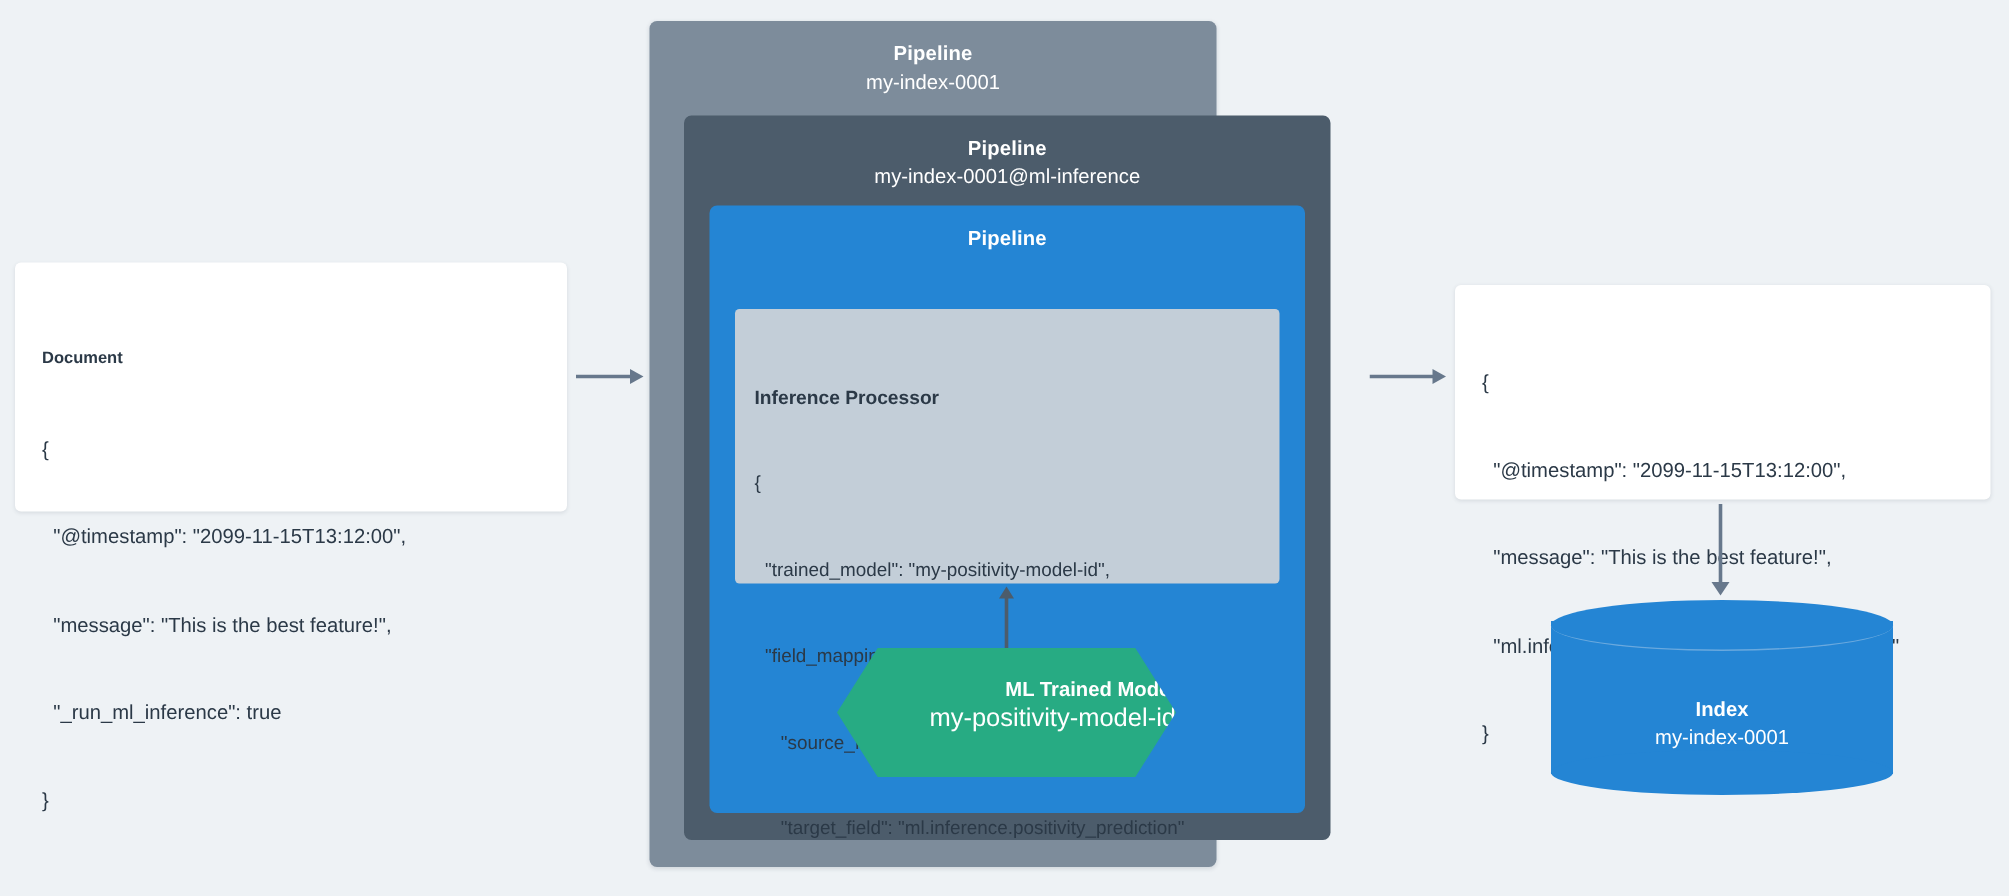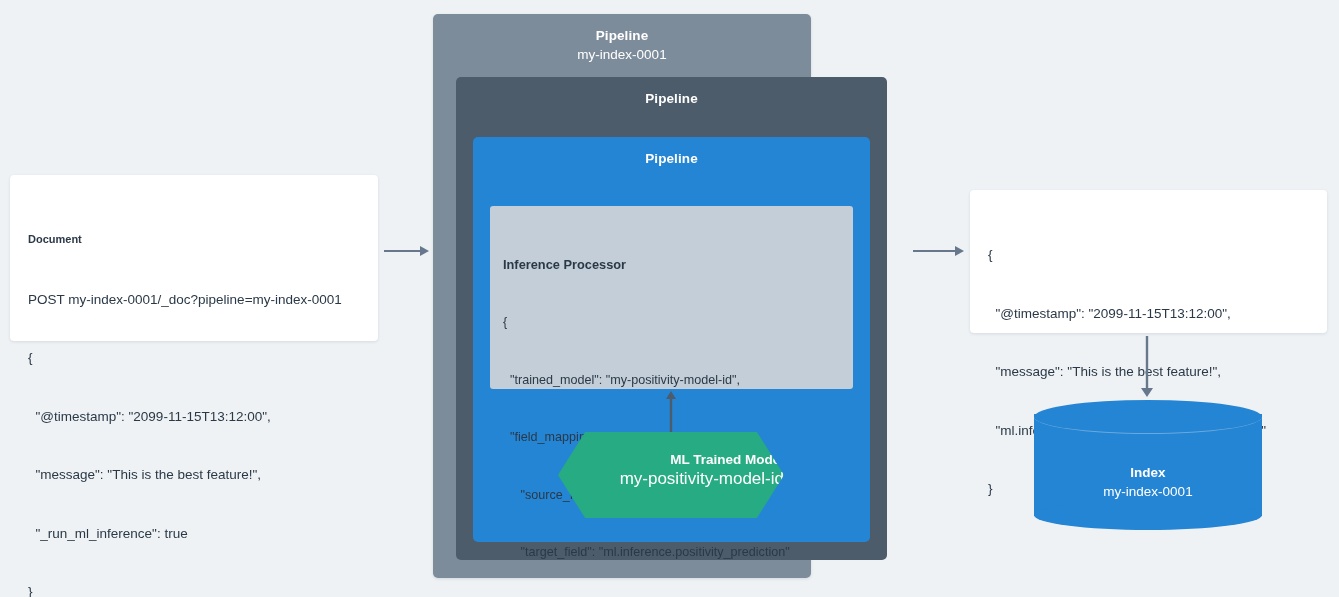--- a/index.html
+++ b/index.html
@@ -116,21 +116,20 @@
   #arrow-enriched-to-index { left: 1139px; top: 336px; }
   #arrow-model-to-processor { position:absolute; left: 663px; top: 390px; }
 </style>
 </head>
 <body>
 
 <div id="canvas">
 
   <div class="doc-card" id="document-card">
     <span class="doc-title">Document</span>
-    <span class="doc-line">POST my-index-0001/_doc?pipeline=my-index-0001</span>
     <span class="doc-line">{</span>
     <span class="doc-line">  "@timestamp": "2099-11-15T13:12:00",</span>
     <span class="doc-line">  "message": "This is the best feature!",</span>
     <span class="doc-line">  "_run_ml_inference": true</span>
     <span class="doc-line">}</span>
   </div>
 
   <div class="arrow" id="arrow-doc-to-pipeline">
     <svg width="46" height="14" viewBox="0 0 46 14">
       <line x1="0" y1="7" x2="37" y2="7" stroke="#67788c" stroke-width="2.2"></line>
@@ -140,20 +139,21 @@
 
   <div class="pipe-box" id="pipeline-outer">
     <div class="pipe-head">
       <div class="pipe-kind">Pipeline</div>
       <div class="pipe-name">my-index-0001</div>
     </div>
 
     <div class="pipe-box" id="pipeline-middle">
       <div class="pipe-head">
         <div class="pipe-kind">Pipeline</div>
+        <div class="pipe-name">my-index-0001@ml-inference</div>
       </div>
 
       <div class="pipe-box" id="pipeline-inner">
         <div class="pipe-head">
           <div class="pipe-kind">Pipeline</div>
         </div>
 
         <div id="inference-processor">
           <span class="doc-title">Inference Processor</span>
           <span class="doc-line">{</span>

